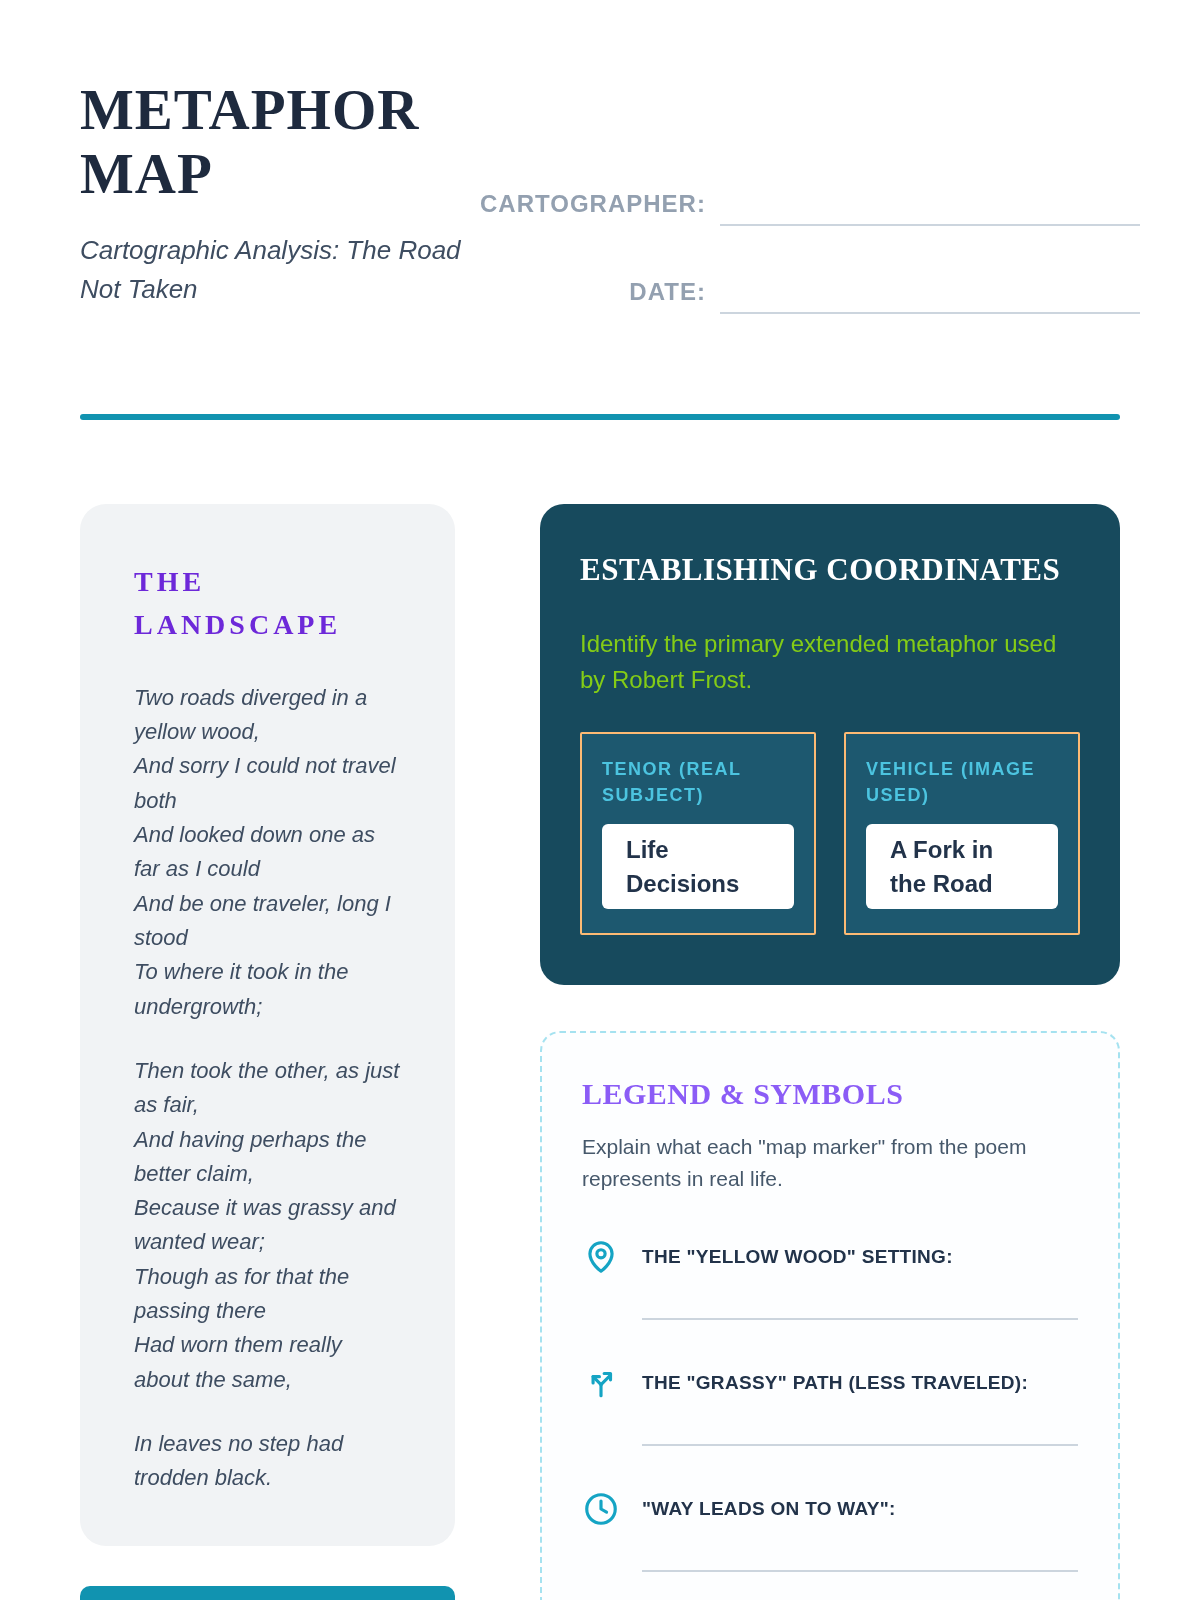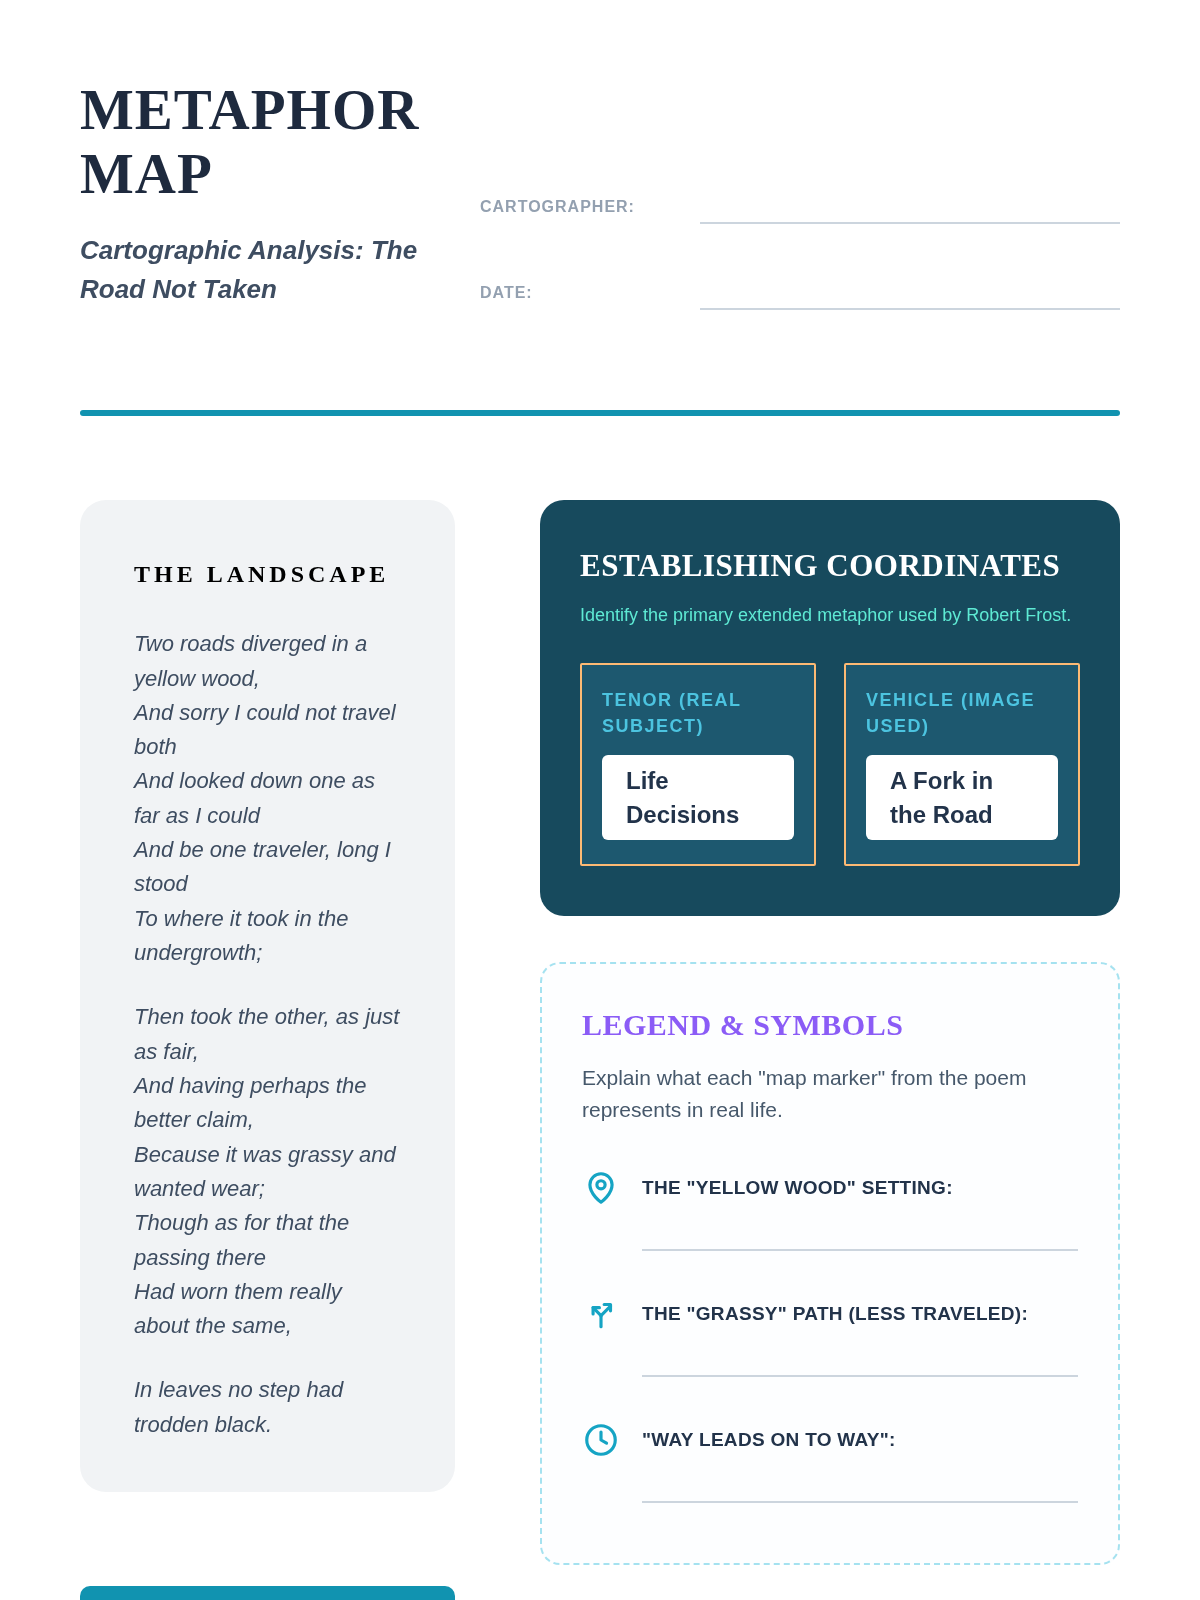--- a/index.html
+++ b/index.html
@@ -27,52 +27,52 @@
     line-height: 1.13;
     letter-spacing: 1px;
     color: #1e2a3e;
   }
   .subtitle {
     margin-top: 24px;
     font-size: 26px;
     font-style: italic;
     color: #3e4d61;
     line-height: 1.5;
-    font-weight: bold;
   }
   .header-right { flex: 1; padding-top: 112px; }
   .field-row { display: flex; align-items: flex-end; gap: 14px; margin-bottom: 52px; }
   .field-label {
     flex: 1;
+    text-align: right;
     color: #93a0b0;
     font-weight: 700;
-    font-size: 16px;
+    font-size: 24px;
     letter-spacing: 1px;
     padding-bottom: 8px;
     white-space: nowrap;
   }
   .field-line { width: 420px; border-bottom: 2px solid #ccd5de; height: 34px; }
 
   .divider { margin-top: 48px; height: 6px; background: #1193b0; border-radius: 3px; }
 
   
   .main { display: flex; gap: 85px; margin-top: 84px; align-items: flex-start; }
 
   
   .landscape-card {
     flex: 0 0 375px;
     background: #f1f3f5;
     border-radius: 26px;
     padding: 56px 54px 50px;
   }
   .landscape-heading {
     font-family: "Liberation Serif", "DejaVu Serif", serif;
-    font-size: 24px;
-    font-weight: 700;
-    color: #000000;
+    font-size: 28px;
+    font-weight: 700;
+    color: #6d28d9;
     letter-spacing: 4px;
     line-height: 1.55;
   }
   .poem { margin-top: 34px; font-size: 22px; font-style: italic; color: #3e4d61; line-height: 1.56; }
   .stanza + .stanza { margin-top: 30px; }
 
   .right-col { flex: 1; min-width: 0; }
 
   
   .coords-card {
@@ -81,21 +81,21 @@
     padding: 48px 40px 50px;
     color: #ffffff;
   }
   .coords-heading {
     font-family: "Liberation Serif", "DejaVu Serif", serif;
     font-size: 31px;
     font-weight: 700;
     letter-spacing: 0.5px;
     color: #ffffff;
   }
-  .coords-desc { margin-top: 18px; font-size: 18px; line-height: 1.5; color: #5eead4; }
+  .coords-desc { margin-top: 38px; font-size: 24px; line-height: 1.5; color: #84cc16; }
   .coords-boxes { display: flex; gap: 28px; margin-top: 34px; }
   .coord-box {
     flex: 1;
     background: #1d586f;
     border: 2px solid #fdba74;
     border-radius: 2px;
     padding: 22px 20px 24px;
   }
   .coord-label {
     color: #4cc4e0;

